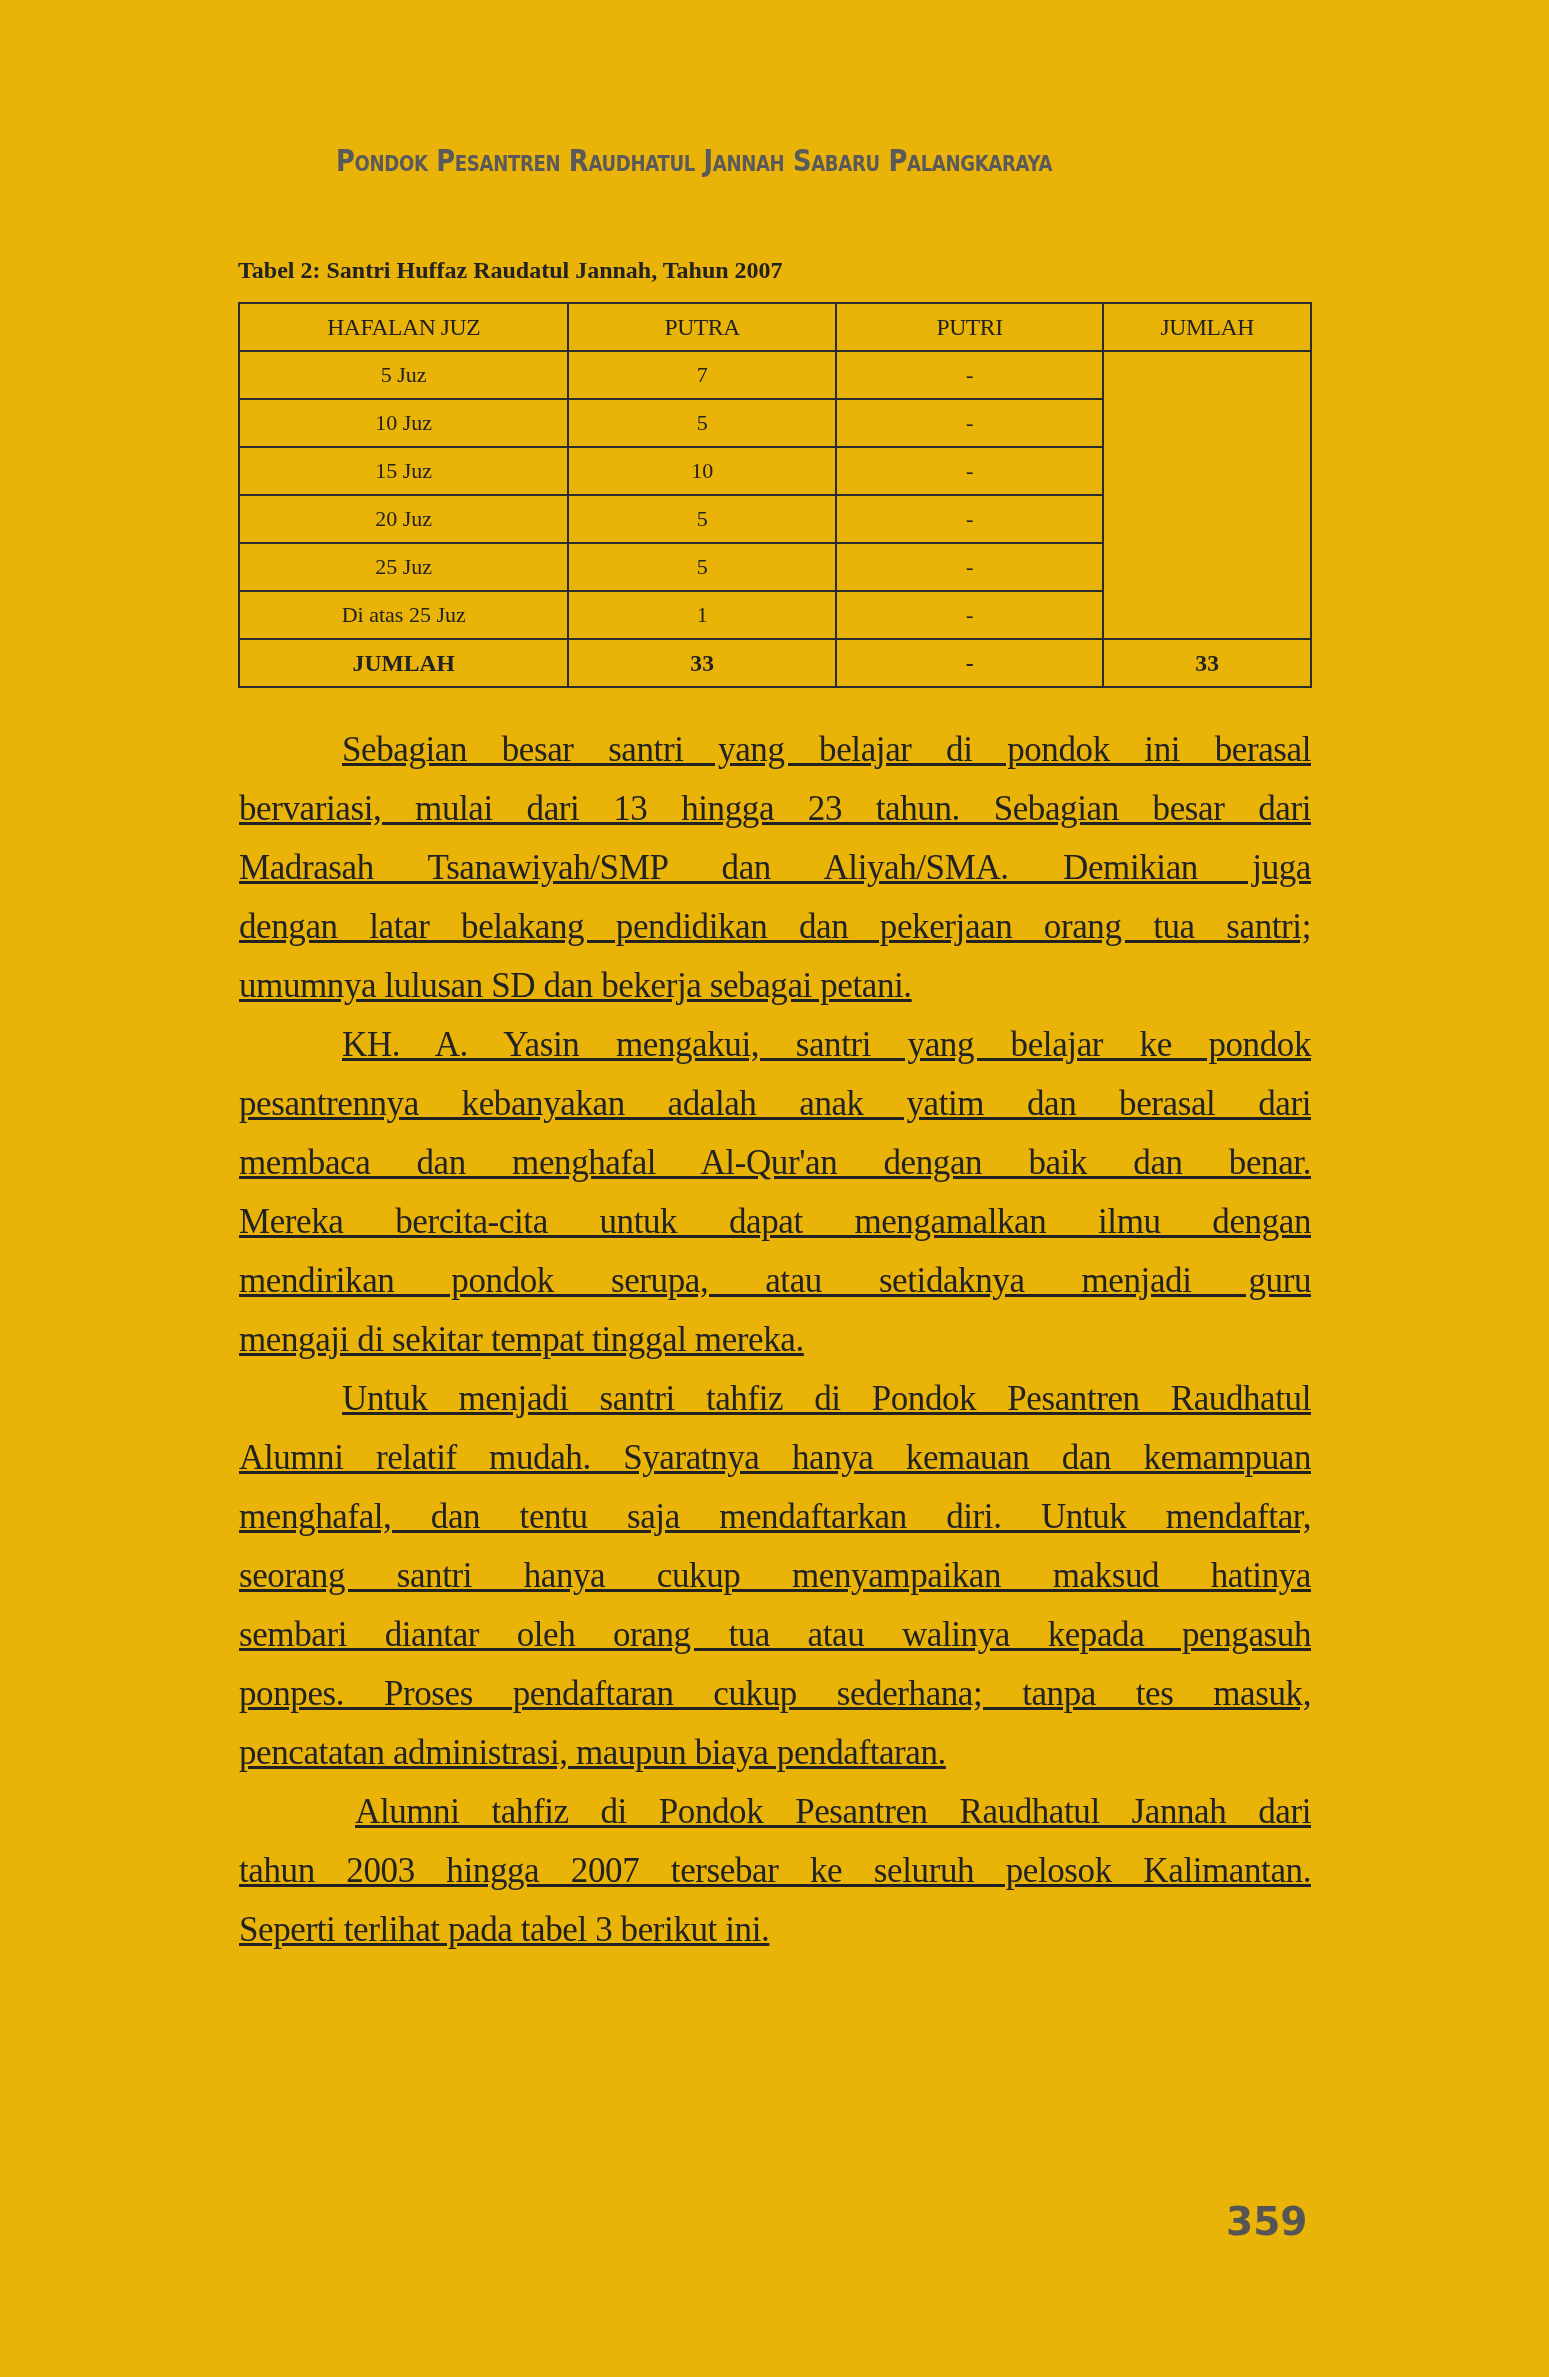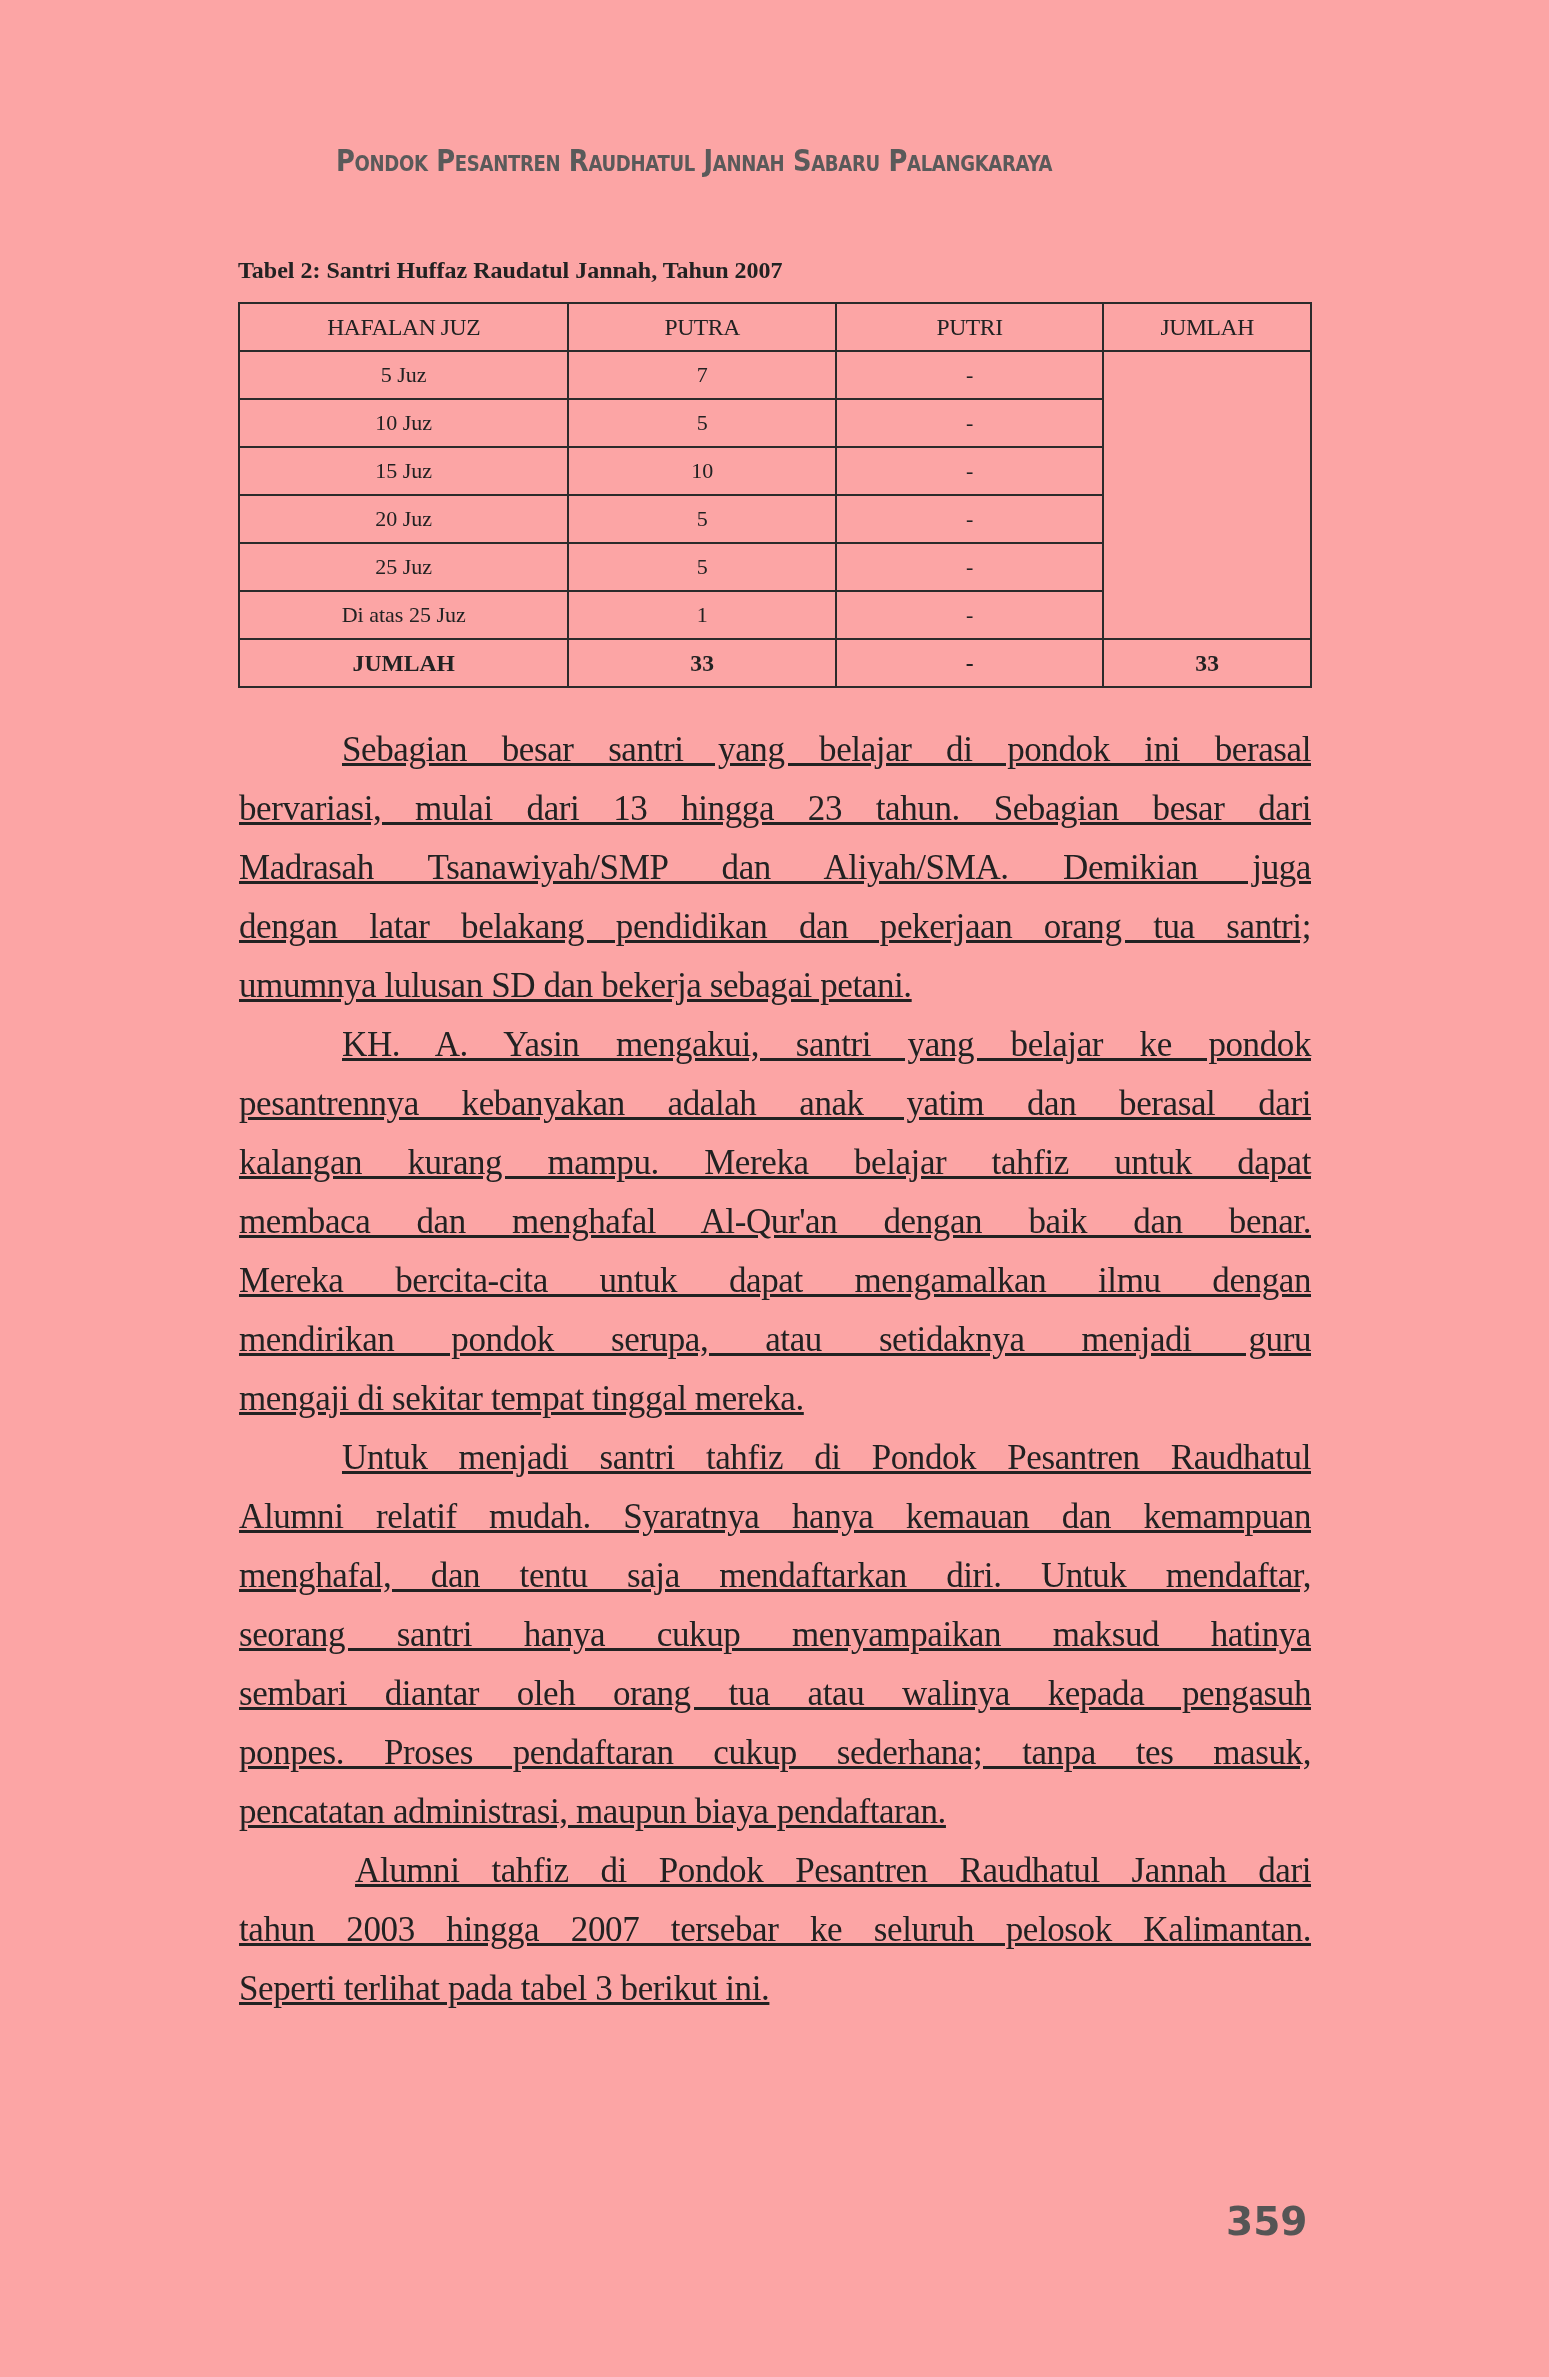--- a/index.html
+++ b/index.html
@@ -1,17 +1,17 @@
 <!DOCTYPE html>
 <html style="font-size:14px"><head>
 <meta charset="utf-8">
 <style>
   html, body { margin: 0; padding: 0; background: #ffffff; }
   body { width: 1549px; height: 2377px; position: relative; overflow: hidden; }
-  .page { position: absolute; left: 0; top: 0; width: 1549px; height: 2377px; background: #fca5a5; }
+  .page { position: absolute; left: 0; top: 0; width: 1549px; height: 2377px; background: #eab308; }
 
   .running-head {
     position: absolute; left: 336px; top: 140px; width: 977px;
     font-family: "DejaVu Sans", "Liberation Sans", sans-serif;
     font-weight: bold; font-variant: small-caps;
     font-size: 30px; letter-spacing: -0.4px; color: #5a5a5a;
     white-space: nowrap; line-height: 42px;
     transform-origin: left top; transform: scaleX(0.86);
   }
 
@@ -129,21 +129,20 @@
     <div class="paragraph">
       <div class="line first">Sebagian besar santri yang belajar di pondok ini berasal</div>
       <div class="line">bervariasi, mulai dari 13 hingga 23 tahun. Sebagian besar dari</div>
       <div class="line">Madrasah Tsanawiyah/SMP dan Aliyah/SMA. Demikian juga</div>
       <div class="line">dengan latar belakang pendidikan dan pekerjaan orang tua santri;</div>
       <div class="line last">umumnya lulusan SD dan bekerja sebagai petani.</div>
     </div>
     <div class="paragraph">
       <div class="line first">KH. A. Yasin mengakui, santri yang belajar ke pondok</div>
       <div class="line">pesantrennya kebanyakan adalah anak yatim dan berasal dari</div>
-      <div class="line">kalangan kurang mampu. Mereka belajar tahfiz untuk dapat</div>
       <div class="line">membaca dan menghafal Al-Qur'an dengan baik dan benar.</div>
       <div class="line">Mereka bercita-cita untuk dapat mengamalkan ilmu dengan</div>
       <div class="line">mendirikan pondok serupa, atau setidaknya menjadi guru</div>
       <div class="line last">mengaji di sekitar tempat tinggal mereka.</div>
     </div>
     <div class="paragraph">
       <div class="line first">Untuk menjadi santri tahfiz di Pondok Pesantren Raudhatul</div>
       <div class="line">Alumni relatif mudah. Syaratnya hanya kemauan dan kemampuan</div>
       <div class="line">menghafal, dan tentu saja mendaftarkan diri. Untuk mendaftar,</div>
       <div class="line">seorang santri hanya cukup menyampaikan maksud hatinya</div>

